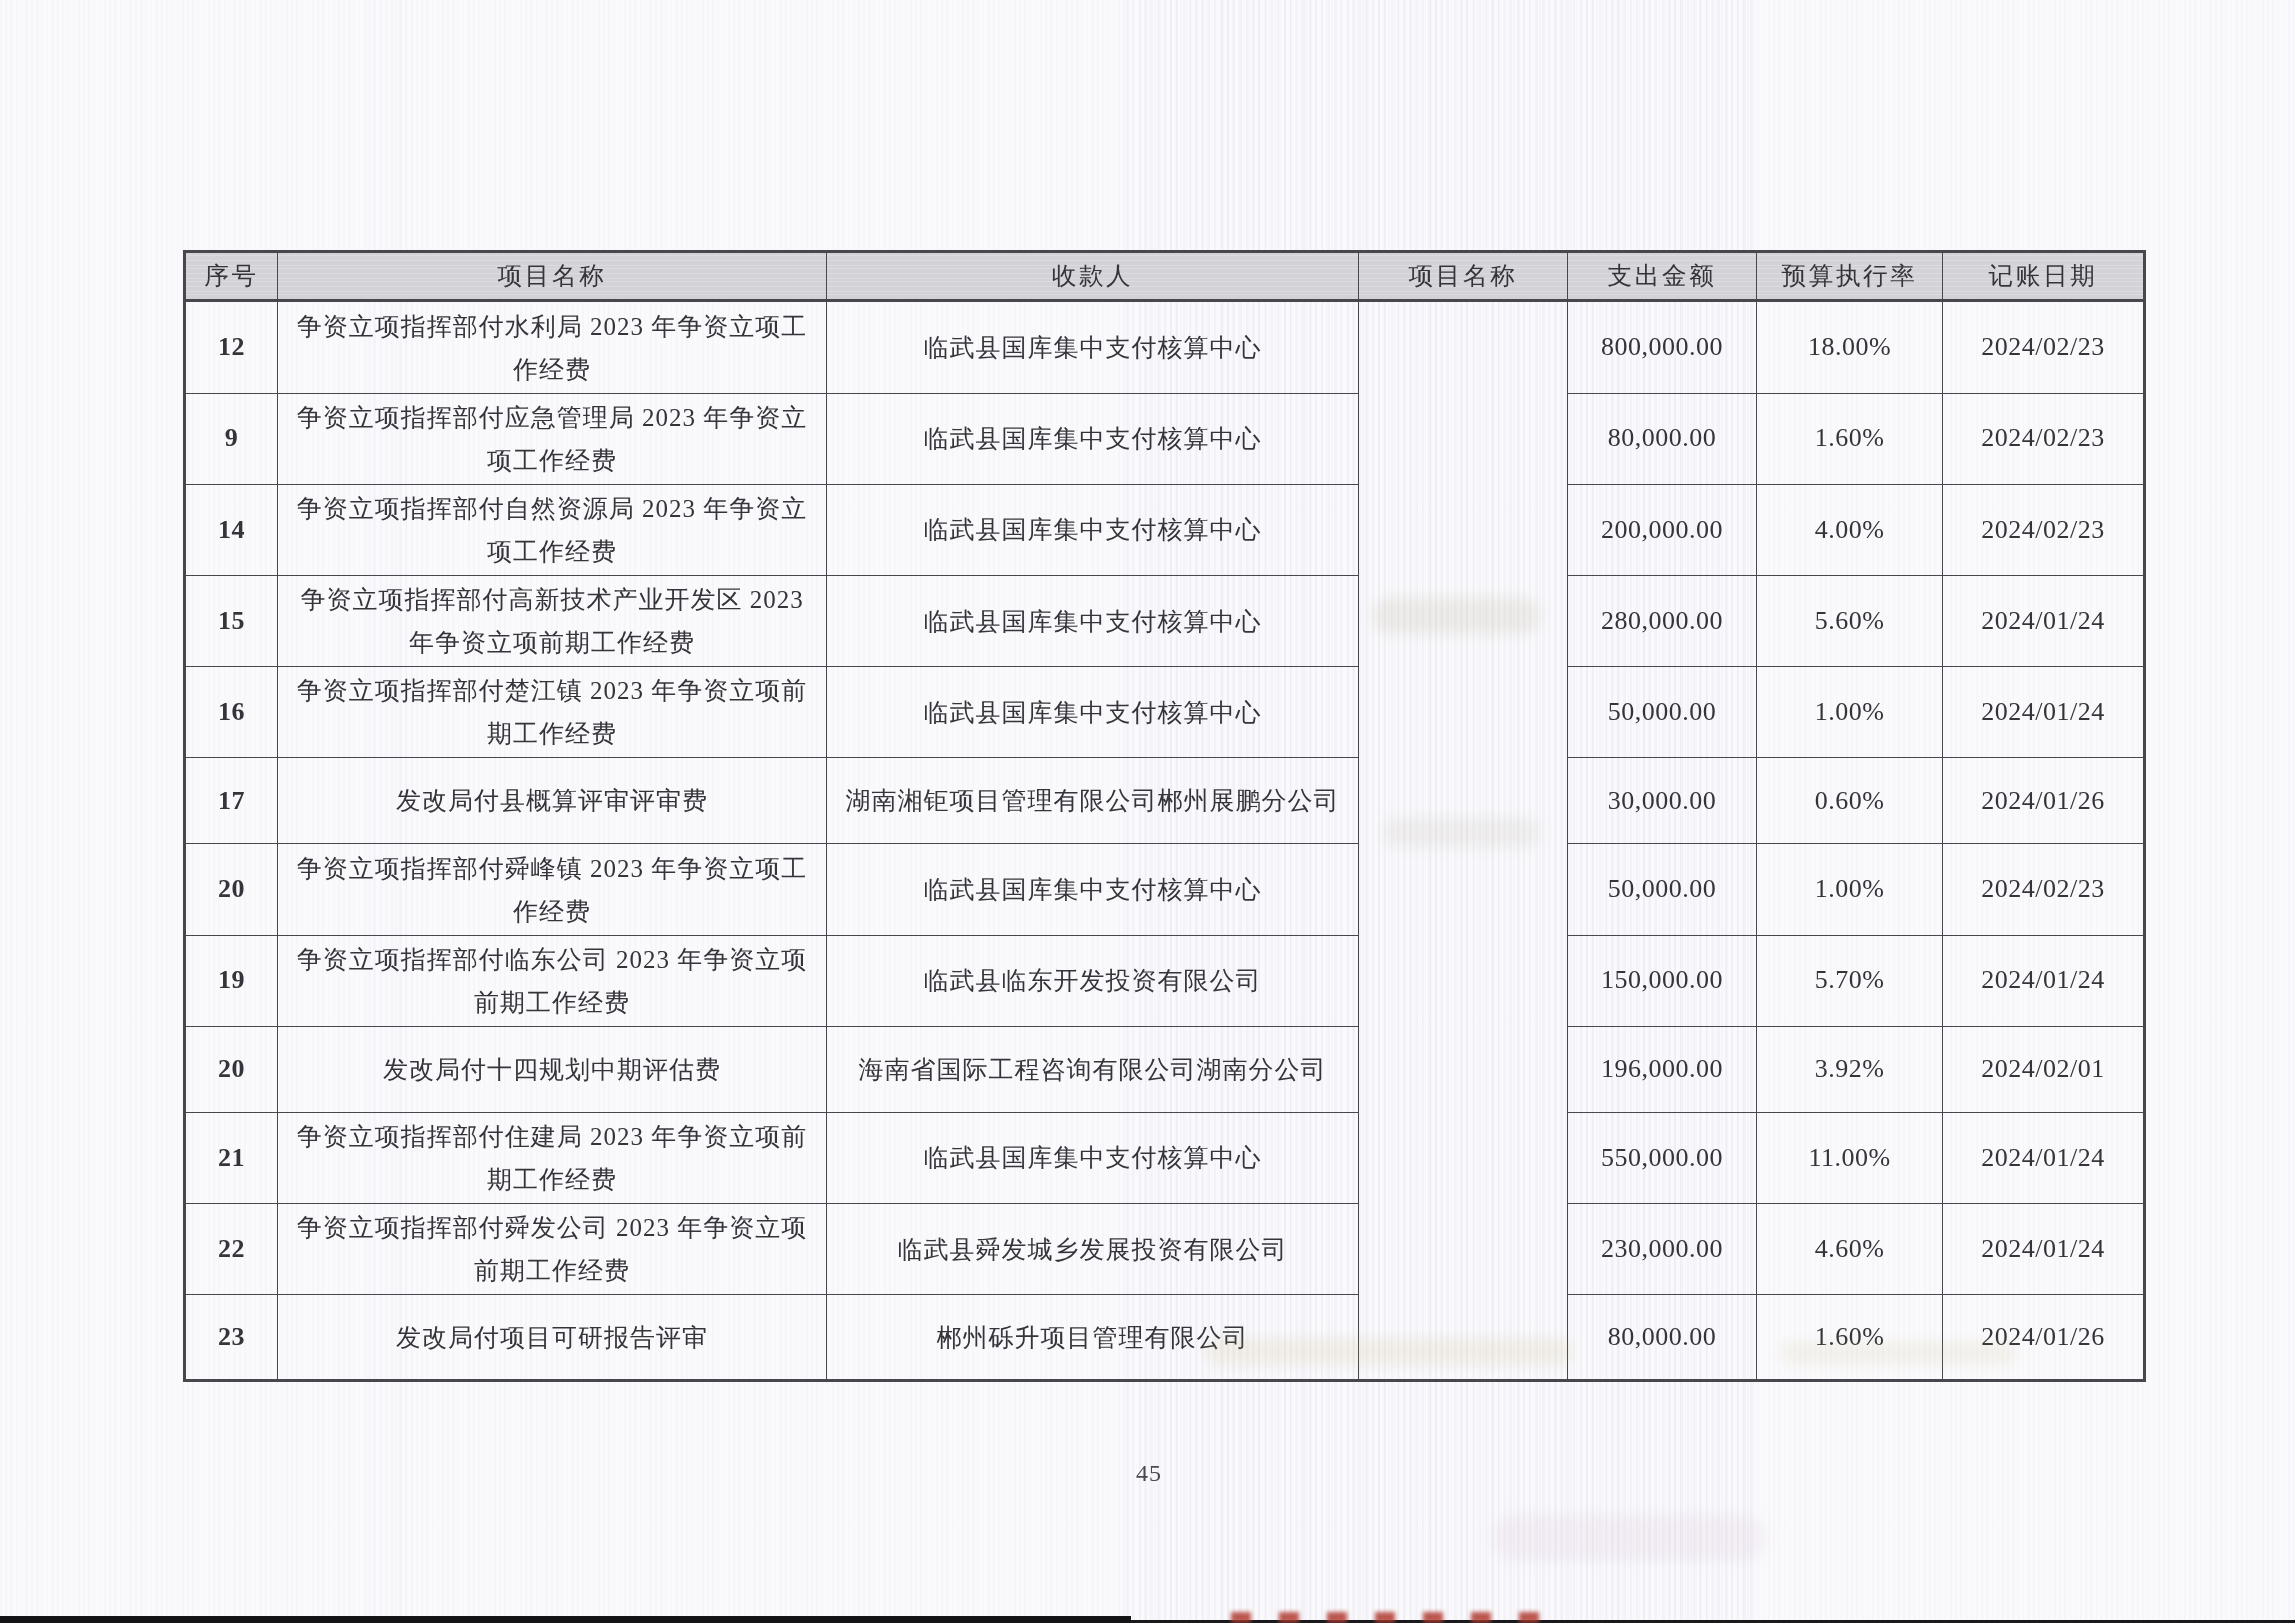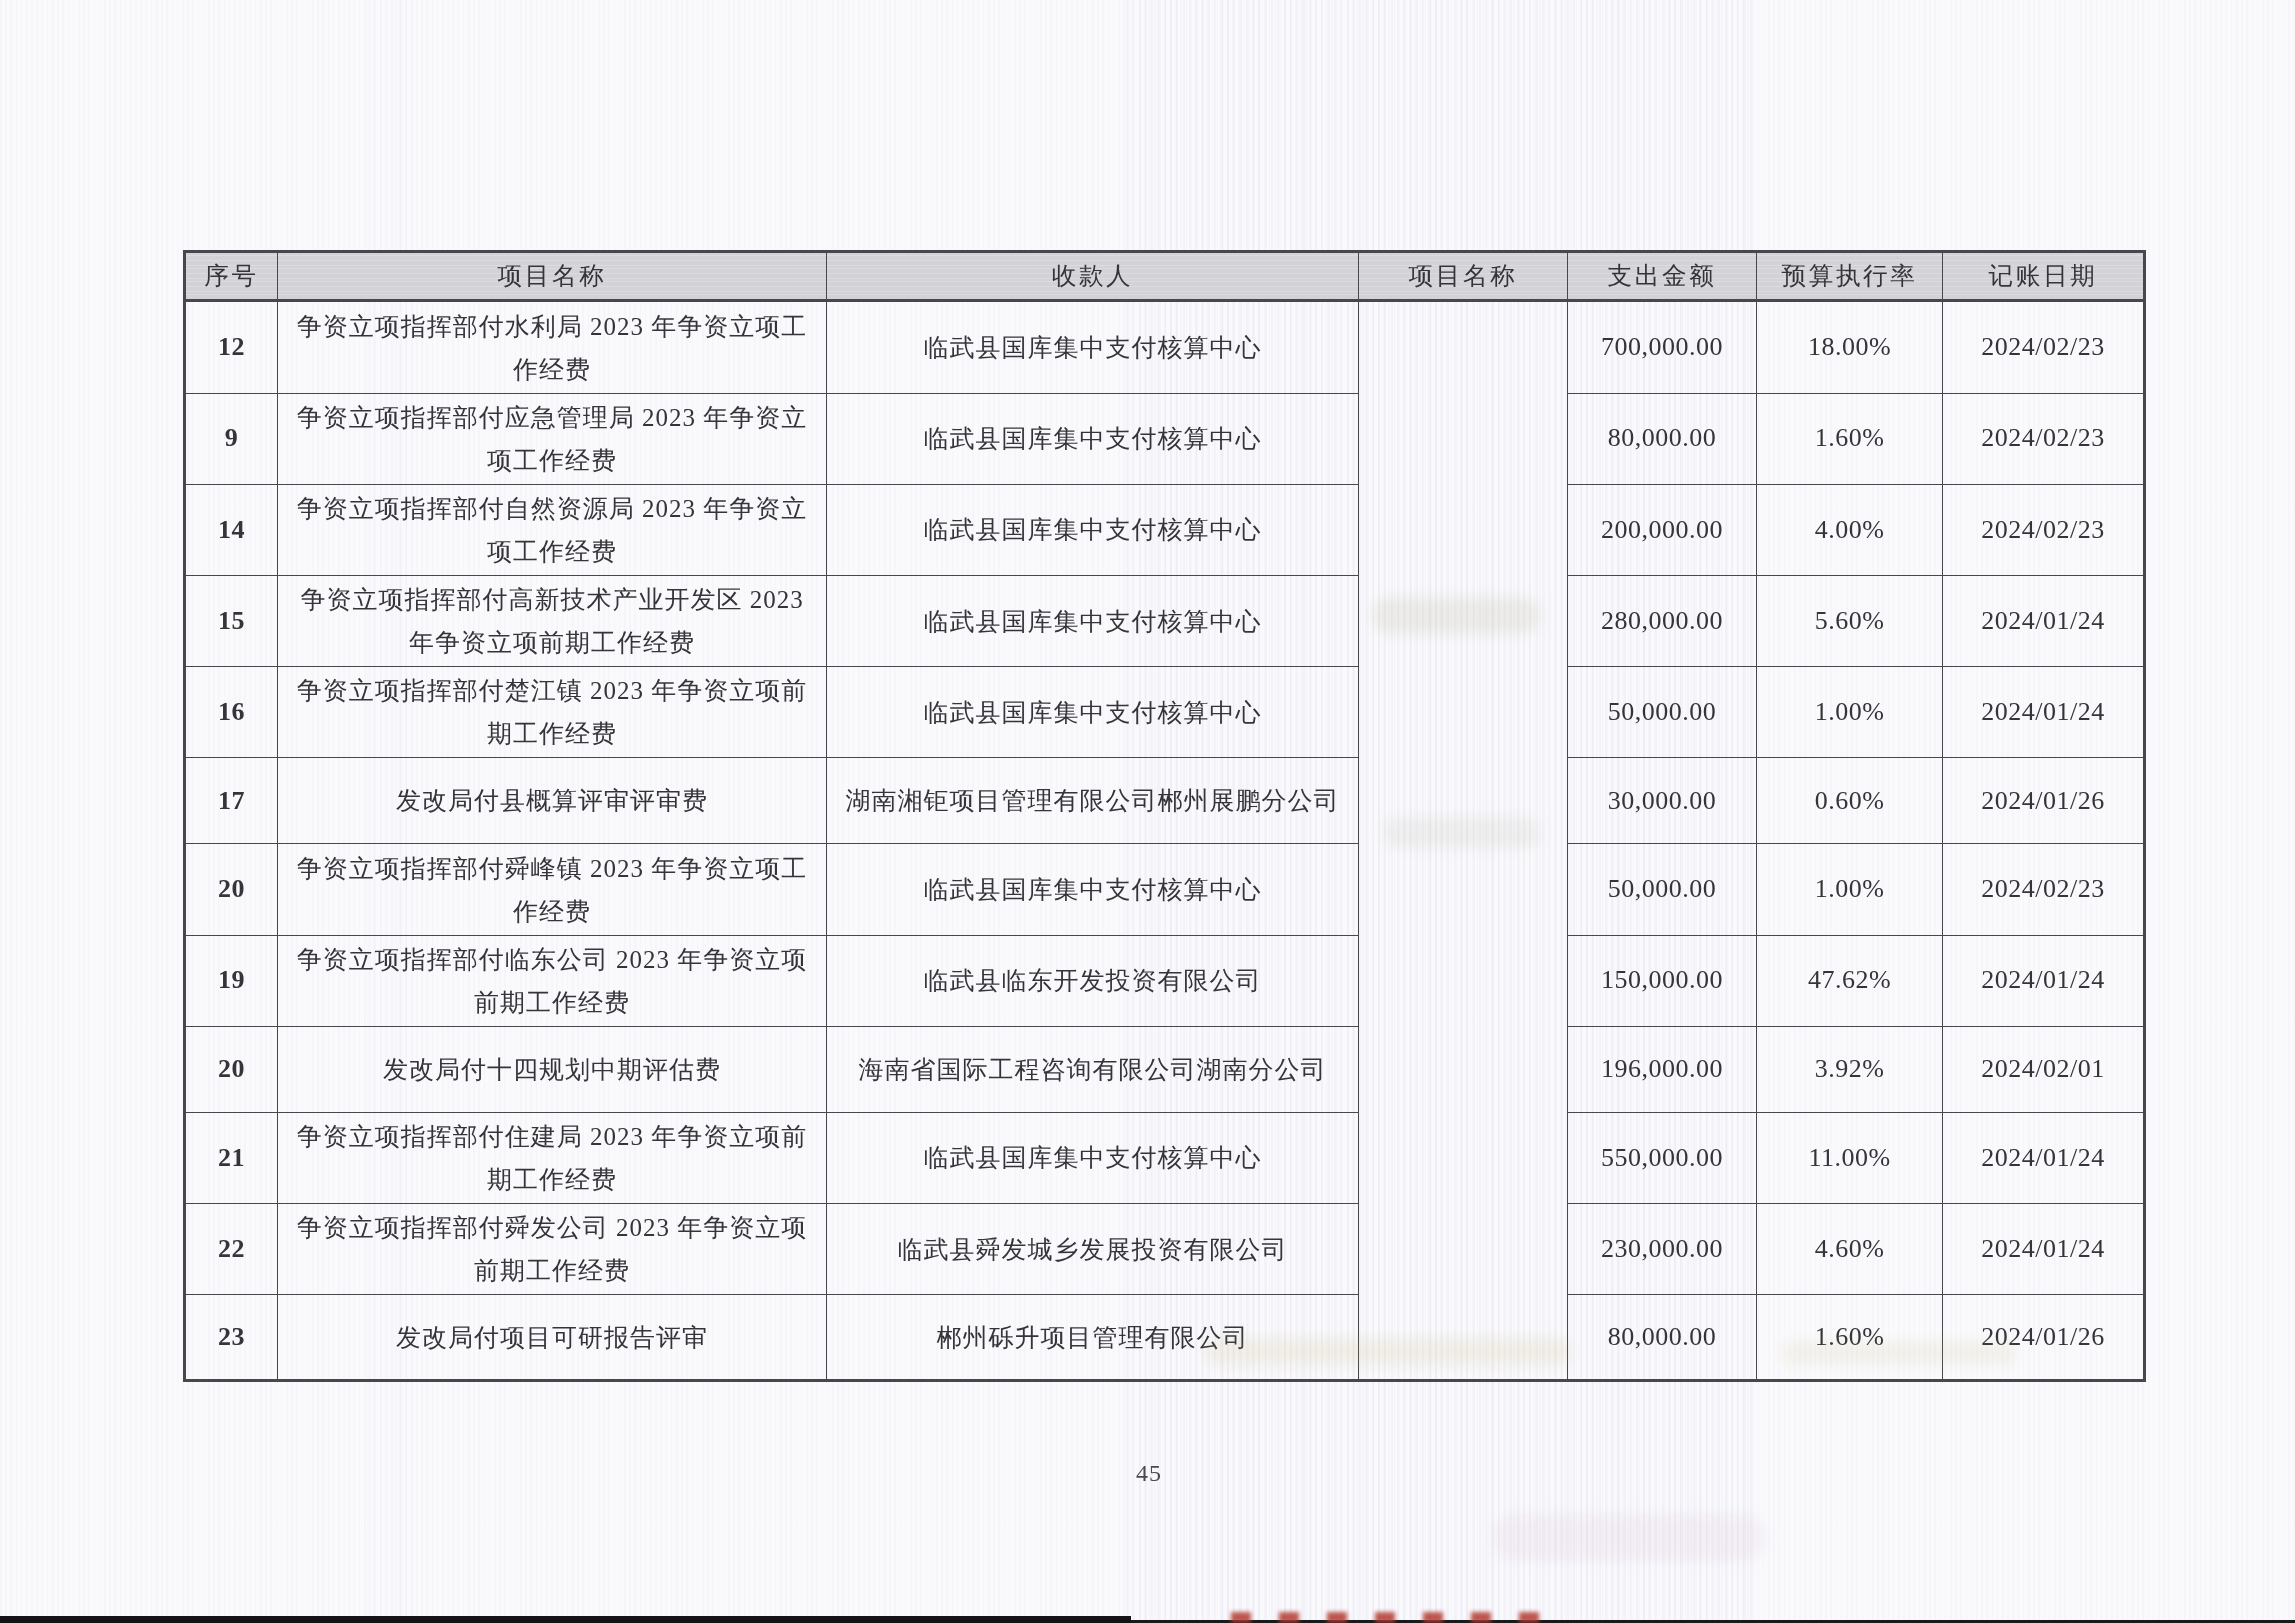--- a/index.html
+++ b/index.html
@@ -111,21 +111,21 @@
           <th>预算执行率</th>
           <th>记账日期</th>
         </tr>
     </thead>
     <tbody>
         <tr>
           <td class="c-serial">12</td>
           <td class="c-project">争资立项指挥部付水利局 2023 年争资立项工作经费</td>
           <td class="c-payee">临武县国库集中支付核算中心</td>
           <td class="c-received" rowspan="12"></td>
-          <td class="c-exp">700,000.00</td>
+          <td class="c-exp">800,000.00</td>
           <td class="c-rate">18.00%</td>
           <td class="c-date">2024/02/23</td>
         </tr>
         <tr>
           <td class="c-serial">9</td>
           <td class="c-project">争资立项指挥部付应急管理局 2023 年争资立项工作经费</td>
           <td class="c-payee">临武县国库集中支付核算中心</td>
           <td class="c-exp">80,000.00</td>
           <td class="c-rate">1.60%</td>
           <td class="c-date">2024/02/23</td>
@@ -168,21 +168,21 @@
           <td class="c-payee">临武县国库集中支付核算中心</td>
           <td class="c-exp">50,000.00</td>
           <td class="c-rate">1.00%</td>
           <td class="c-date">2024/02/23</td>
         </tr>
         <tr>
           <td class="c-serial">19</td>
           <td class="c-project">争资立项指挥部付临东公司 2023 年争资立项前期工作经费</td>
           <td class="c-payee">临武县临东开发投资有限公司</td>
           <td class="c-exp">150,000.00</td>
-          <td class="c-rate">47.62%</td>
+          <td class="c-rate">5.70%</td>
           <td class="c-date">2024/01/24</td>
         </tr>
         <tr>
           <td class="c-serial">20</td>
           <td class="c-project">发改局付十四规划中期评估费</td>
           <td class="c-payee">海南省国际工程咨询有限公司湖南分公司</td>
           <td class="c-exp">196,000.00</td>
           <td class="c-rate">3.92%</td>
           <td class="c-date">2024/02/01</td>
         </tr>

